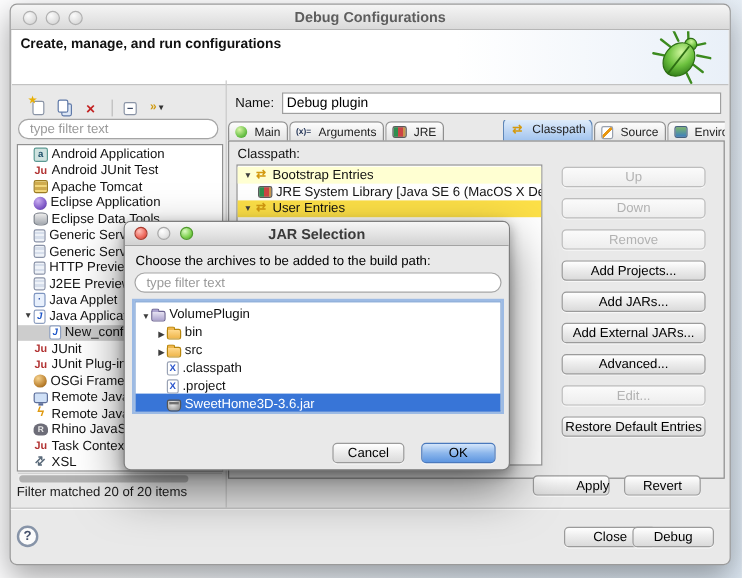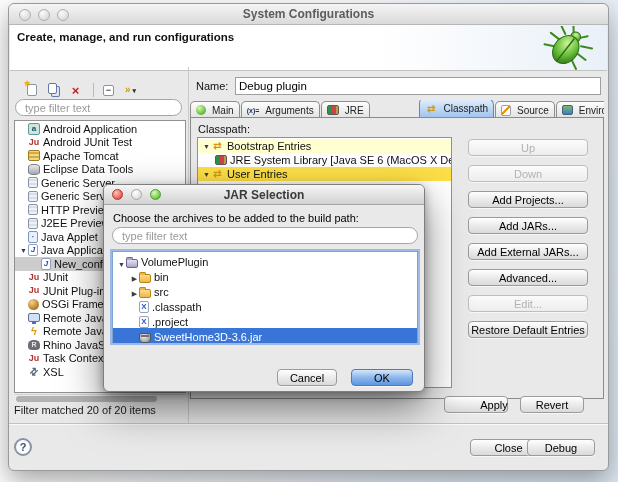--- a/index.html
+++ b/index.html
@@ -158,21 +158,21 @@
 </head>
 <body>
 
 <div id="win">
   <div class="titlebar">
     <div class="lights">
       <span class="light inactive"></span>
       <span class="light inactive"></span>
       <span class="light inactive"></span>
     </div>
-    <span class="wtitle">System Configurations</span>
+    <span class="wtitle">Debug Configurations</span>
   </div>
 
   <div id="header">
     <div id="hdr-title">Create, manage, and run configurations</div>
     <svg id="bug" width="52" height="45" viewBox="0 0 52 45">
       <defs>
         <radialGradient id="bugG" cx="40%" cy="30%" r="75%">
           <stop offset="0%" stop-color="#cdf59b"></stop>
             <stop offset="55%" stop-color="#6cc13e"></stop>
             <stop offset="100%" stop-color="#2f7a17"></stop>
@@ -219,20 +219,25 @@
       <span class="ic ic-android-junit"></span>
       <span class="lbl">Android JUnit Test</span>
     </div>
     <div class="trow" style="padding-left: 4px;">
       <span class="arrow"></span>
       <span class="ic ic-tomcat"></span>
       <span class="lbl">Apache Tomcat</span>
     </div>
     <div class="trow" style="padding-left: 4px;">
       <span class="arrow"></span>
+      <span class="ic ic-eclipse-app"></span>
+      <span class="lbl">Eclipse Application</span>
+    </div>
+    <div class="trow" style="padding-left: 4px;">
+      <span class="arrow"></span>
       <span class="ic ic-datatools"></span>
       <span class="lbl">Eclipse Data Tools</span>
     </div>
     <div class="trow" style="padding-left: 4px;">
       <span class="arrow"></span>
       <span class="ic ic-server"></span>
       <span class="lbl">Generic Server</span>
     </div>
     <div class="trow" style="padding-left: 4px;">
       <span class="arrow"></span>
@@ -357,20 +362,21 @@
     </div>
     <div class="trow row-gray" style="padding-left: 4px;">
       <span class="arrow">▼</span>
       <span class="ic ic-classpath"></span>
       <span class="lbl">User Entries</span>
     </div>
   </div>
 <div id="side-buttons">
     <div class="btn disabled">Up</div>
     <div class="btn disabled">Down</div>
+    <div class="btn disabled">Remove</div>
     <div class="btn">Add Projects...</div>
     <div class="btn">Add JARs...</div>
     <div class="btn">Add External JARs...</div>
     <div class="btn">Advanced...</div>
     <div class="btn disabled">Edit...</div>
     <div class="btn">Restore Default Entries</div>
   </div>
 
 <div id="apply" class="btn">Apply</div>
 <div id="revert" class="btn">Revert</div>

